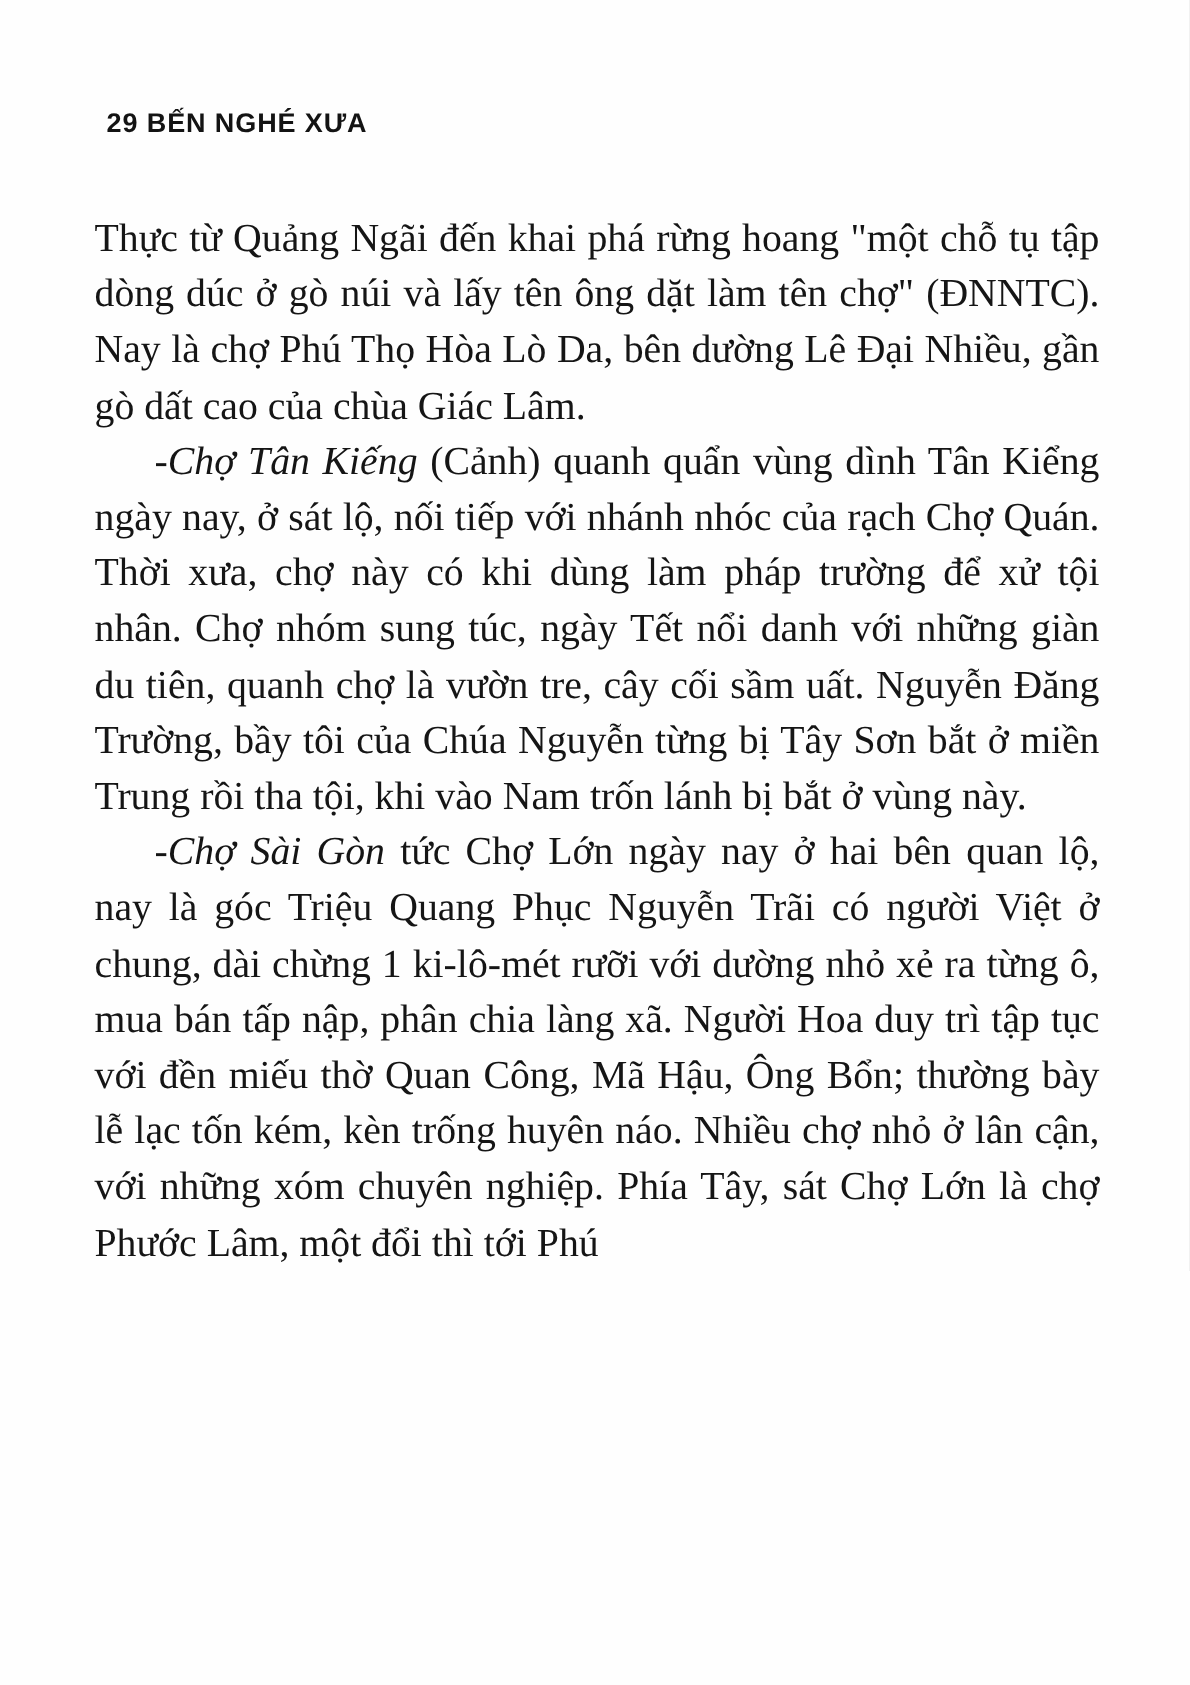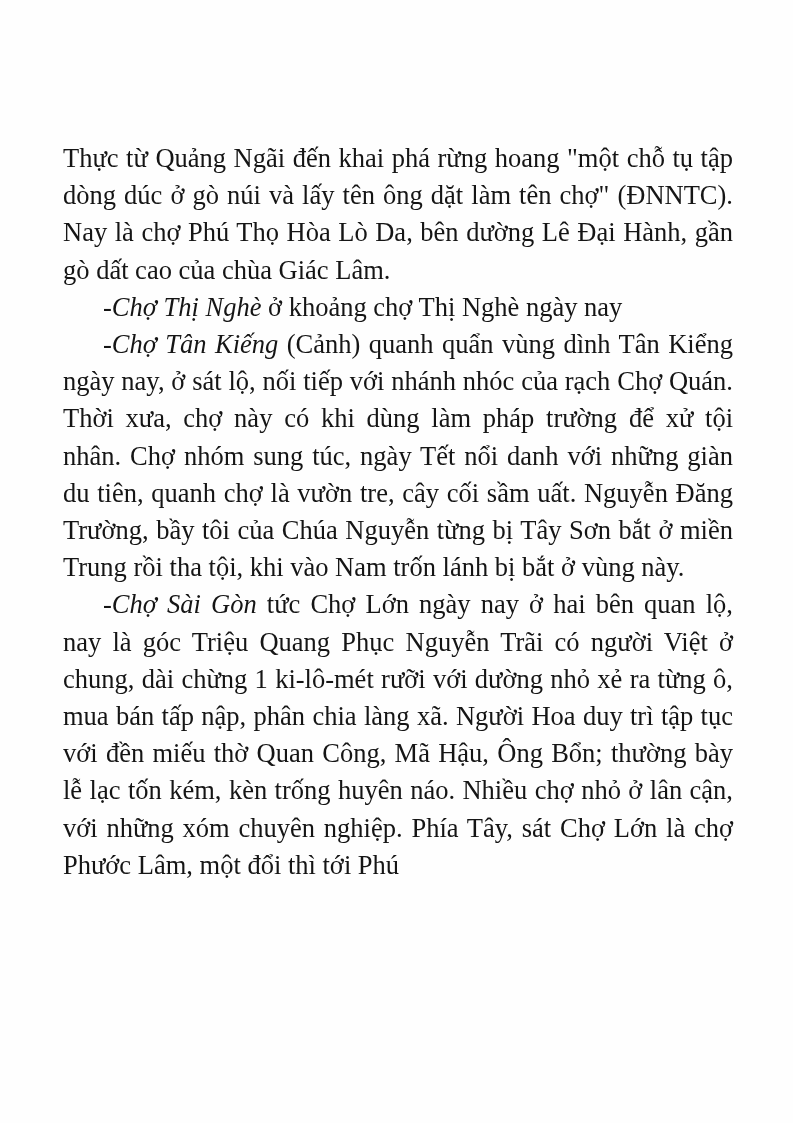--- a/index.html
+++ b/index.html
@@ -49,19 +49,19 @@
     font-style: italic;
   }
   .body-text .regular-run {
     font-style: normal;
   }
 </style>
 </head>
 <body>
 
 <div class="book-page">
+  <div class="running-header">29 BẾN NGHÉ XƯA</div>
   <div class="body-text">
-      <p><span class="regular-run">Thực từ Quảng Ngãi đến khai phá rừng hoang "một chỗ tụ tập dòng dúc ở gò núi và lấy tên ông dặt làm tên chợ" (ĐNNTC). Nay là chợ Phú Thọ Hòa Lò Da, bên dường Lê Đại Hành, gần gò dất cao của chùa Giác Lâm.</span></p>
-      <p class="indented"><span class="italic-run">-Chợ Thị Nghè</span><span class="regular-run"> ở khoảng chợ Thị Nghè ngày nay</span></p>
+      <p><span class="regular-run">Thực từ Quảng Ngãi đến khai phá rừng hoang "một chỗ tụ tập dòng dúc ở gò núi và lấy tên ông dặt làm tên chợ" (ĐNNTC). Nay là chợ Phú Thọ Hòa Lò Da, bên dường Lê Đại Nhiều, gần gò dất cao của chùa Giác Lâm.</span></p>
       <p class="indented"><span class="italic-run">-Chợ Tân Kiếng</span><span class="regular-run"> (Cảnh) quanh quẩn vùng dình Tân Kiểng ngày nay, ở sát lộ, nối tiếp với nhánh nhóc của rạch Chợ Quán. Thời xưa, chợ này có khi dùng làm pháp trường để xử tội nhân. Chợ nhóm sung túc, ngày Tết nổi danh với những giàn du tiên, quanh chợ là vườn tre, cây cối sầm uất. Nguyễn Đăng Trường, bầy tôi của Chúa Nguyễn từng bị Tây Sơn bắt ở miền Trung rồi tha tội, khi vào Nam trốn lánh bị bắt ở vùng này.</span></p>
       <p class="indented"><span class="italic-run">-Chợ Sài Gòn</span><span class="regular-run"> tức Chợ Lớn ngày nay ở hai bên quan lộ, nay là góc Triệu Quang Phục Nguyễn Trãi có người Việt ở chung, dài chừng 1 ki-lô-mét rưỡi với dường nhỏ xẻ ra từng ô, mua bán tấp nập, phân chia làng xã. Người Hoa duy trì tập tục với đền miếu thờ Quan Công, Mã Hậu, Ông Bổn; thường bày lễ lạc tốn kém, kèn trống huyên náo. Nhiều chợ nhỏ ở lân cận, với những xóm chuyên nghiệp. Phía Tây, sát Chợ Lớn là chợ Phước Lâm, một đổi thì tới Phú</span></p>
     </div>
 </div>
 
 </body></html>

